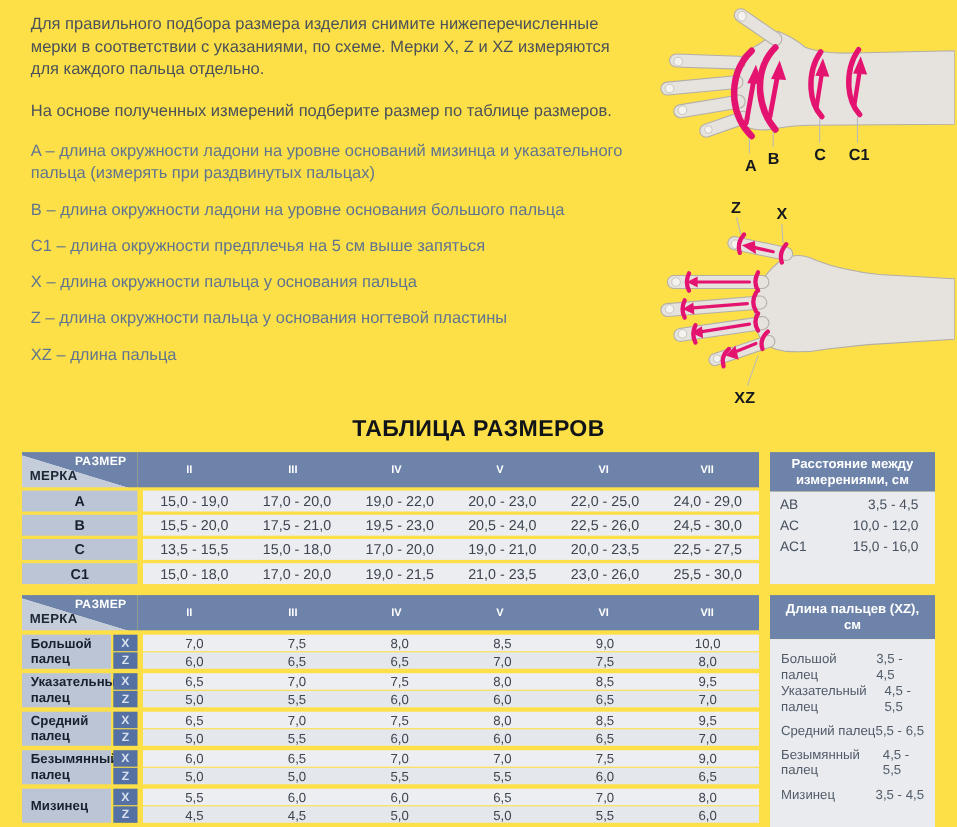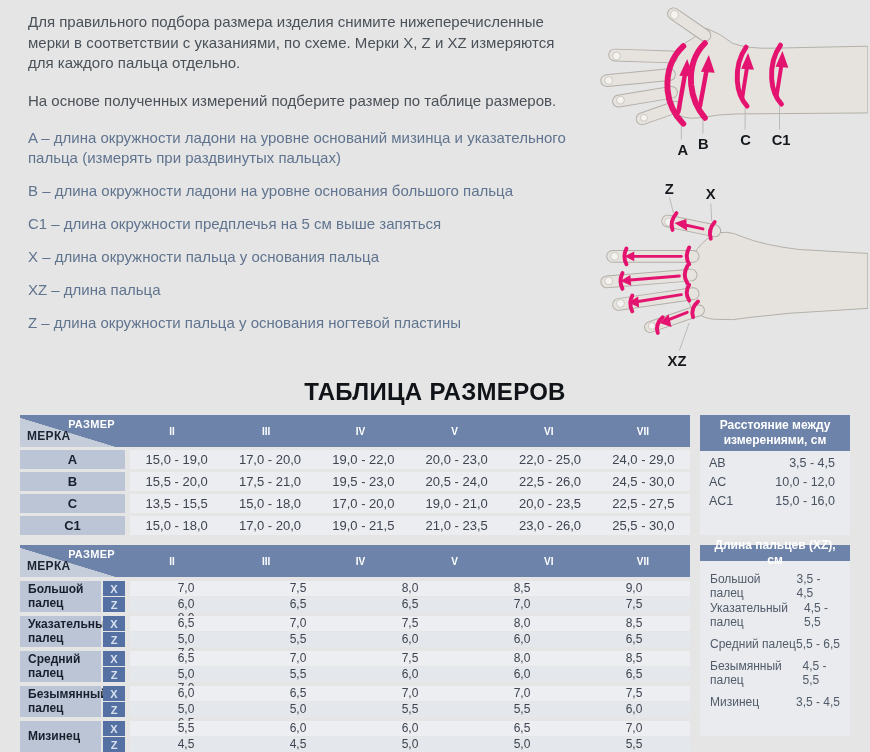--- a/index.html
+++ b/index.html
@@ -1,32 +1,32 @@
 <!DOCTYPE html>
 <html><head>
 <meta charset="utf-8">
 <style>
   * { margin:0; padding:0; box-sizing:border-box; }
   html,body { background:#fff; }
   body { width:870px; height:752px; font-family:"Liberation Sans", sans-serif; overflow:hidden; }
-  .page { position:relative; width:870px; height:752px; background:#e5e5e5; }
+  .page { position:relative; width:870px; height:752px; background:#fde047; }
 
   
   .top { position:relative; height:376px; }
   .text-col { position:absolute; left:28px; top:12px; width:548px; }
   .intro-p { font-size:15px; color:#4a5158; line-height:1.37; margin-bottom:17px; }
   .defs { }
   .def-item { font-size:15px; color:#60748f; line-height:1.33; margin-bottom:13px; }
 
   .hand1 { position:absolute; right:2px; top:2px; }
   .hand2 { position:absolute; right:2px; top:170px; }
   .dig-label { font-size:15px; font-weight:bold; fill:#15181c; }
 
   
-  .title { text-align:center; font-size:24px; font-weight:bold; color:#101418; letter-spacing:.3px; margin:2px 0 9px; }
+  .title { text-align:center; font-size:21px; font-weight:bold; color:#101418; letter-spacing:.3px; margin:2px 0 9px; }
 
   
   .tables { padding:0 20px; }
   .block { display:flex; gap:10px; align-items:flex-start; }
   .block + .block { margin-top:10px; }
   .maint { flex:1; }
 
   .hdr { display:flex; height:32px; }
   .corner { width:105px; position:relative; background:linear-gradient(to bottom left, #6d83aa 54%, #c6cdda 54.8%); }
   .corner .razmer { position:absolute; top:3px; right:10px; font-size:11px; font-weight:bold; color:#ffffff; letter-spacing:.3px; }
@@ -39,52 +39,52 @@
   .t1label { width:105px; background:#bcc5d6; color:#18202e; font-weight:bold; font-size:13px; display:flex; align-items:center; justify-content:center; }
   .t1vals { flex:1; margin-left:5px; background:#ebedf0; display:grid; grid-template-columns:repeat(6,1fr); }
   .t1vals span, .vrow span { display:flex; align-items:center; justify-content:center; font-size:13px; color:#3e4450; }
 
   
   .g { display:flex; margin-top:4px; }
   .fname { width:81px; background:#bcc5d6; color:#18202e; font-weight:bold; font-size:12px; line-height:1.15; display:flex; align-items:center; padding-left:8px; }
   .badges { width:22px; margin-left:2px; display:flex; flex-direction:column; gap:1px; }
   .badge { height:15px; background:#5571a3; color:#d9e1ef; font-size:11px; font-weight:bold; display:flex; align-items:center; justify-content:center; }
   .gvals { flex:1; margin-left:5px; display:flex; flex-direction:column; gap:1px; }
-  .vrow { height:15px; display:grid; grid-template-columns:repeat(5,1fr); }
+  .vrow { height:15px; display:grid; grid-template-columns:repeat(6,1fr); }
   .vrow span { font-size:12px; }
   .vrow.x { background:#edeef1; }
   .vrow.z { background:#e4e7eb; }
 
   
   .side { width:150px; }
   .sidehdr { background:#6d83aa; color:#fff; font-weight:bold; font-size:12px; text-align:center; line-height:1.25; display:flex; align-items:center; justify-content:center; padding:0 6px; }
   .side1 .sidehdr { height:36px; }
-  .side2 .sidehdr { height:16px; }
+  .side2 .sidehdr { height:40px; }
   .sidebody { background:#e9ebee; }
   .side1 .sidebody { height:84px; padding-top:5px; }
   .side2 .sidebody { height:175px; padding-top:10px; }
   .srow1 { display:flex; justify-content:space-between; padding:0 15px 0 9px; height:19px; align-items:flex-start; font-size:12.5px; color:#47505e; }
   .srow2 { display:flex; justify-content:space-between; padding:0 10px; height:29px; align-items:center; font-size:12px; color:#515b69; }
 </style>
 </head>
 <body>
 
 <div class="page">
 
   <div class="top">
     <div class="text-col">
       <p class="intro-p">Для правильного подбора размера изделия снимите нижеперечисленные мерки в соответствии с указаниями, по схеме. Мерки X, Z и XZ измеряются для каждого пальца отдельно.</p>
       <p class="intro-p">На основе полученных измерений подберите размер по таблице размеров.</p>
       <div class="defs">
         <p class="def-item">A – длина окружности ладони на уровне оснований мизинца и указательного пальца (измерять при раздвинутых пальцах)</p>
         <p class="def-item">B – длина окружности ладони на уровне основания большого пальца</p>
         <p class="def-item">C1 – длина окружности предплечья на 5 см выше запяться</p>
         <p class="def-item">X – длина окружности пальца у основания пальца</p>
+        <p class="def-item">Z – длина окружности пальца у основания ногтевой пластины</p>
         <p class="def-item">XZ – длина пальца</p>
-        <p class="def-item">Z – длина окружности пальца у основания ногтевой пластины</p>
       </div>
     </div>
 
     <svg class="hand1" width="285" height="162" viewBox="0 0 290 165">
       <path d="M290,45 L195,47 Q168,48 152,42 Q140,32 126,27 L110,38 Q96,46 90,54 Q84,66 84,84 Q84,102 92,112 Q102,120 118,118 Q140,114 158,114 L290,113 Z" fill="#e6e2dd" stroke="#b3afa8" stroke-width="1"></path>
       <g stroke-linecap="round">
         <line x1="124" y1="34" x2="92" y2="12" stroke="#b3afa8" stroke-width="13"></line>
         <line x1="124" y1="34" x2="92" y2="12" stroke="#e6e2dd" stroke-width="11"></line>
         <line x1="90" y1="56" x2="32" y2="54" stroke="#b3afa8" stroke-width="13"></line>
         <line x1="90" y1="56" x2="32" y2="54" stroke="#e6e2dd" stroke-width="11"></line>

